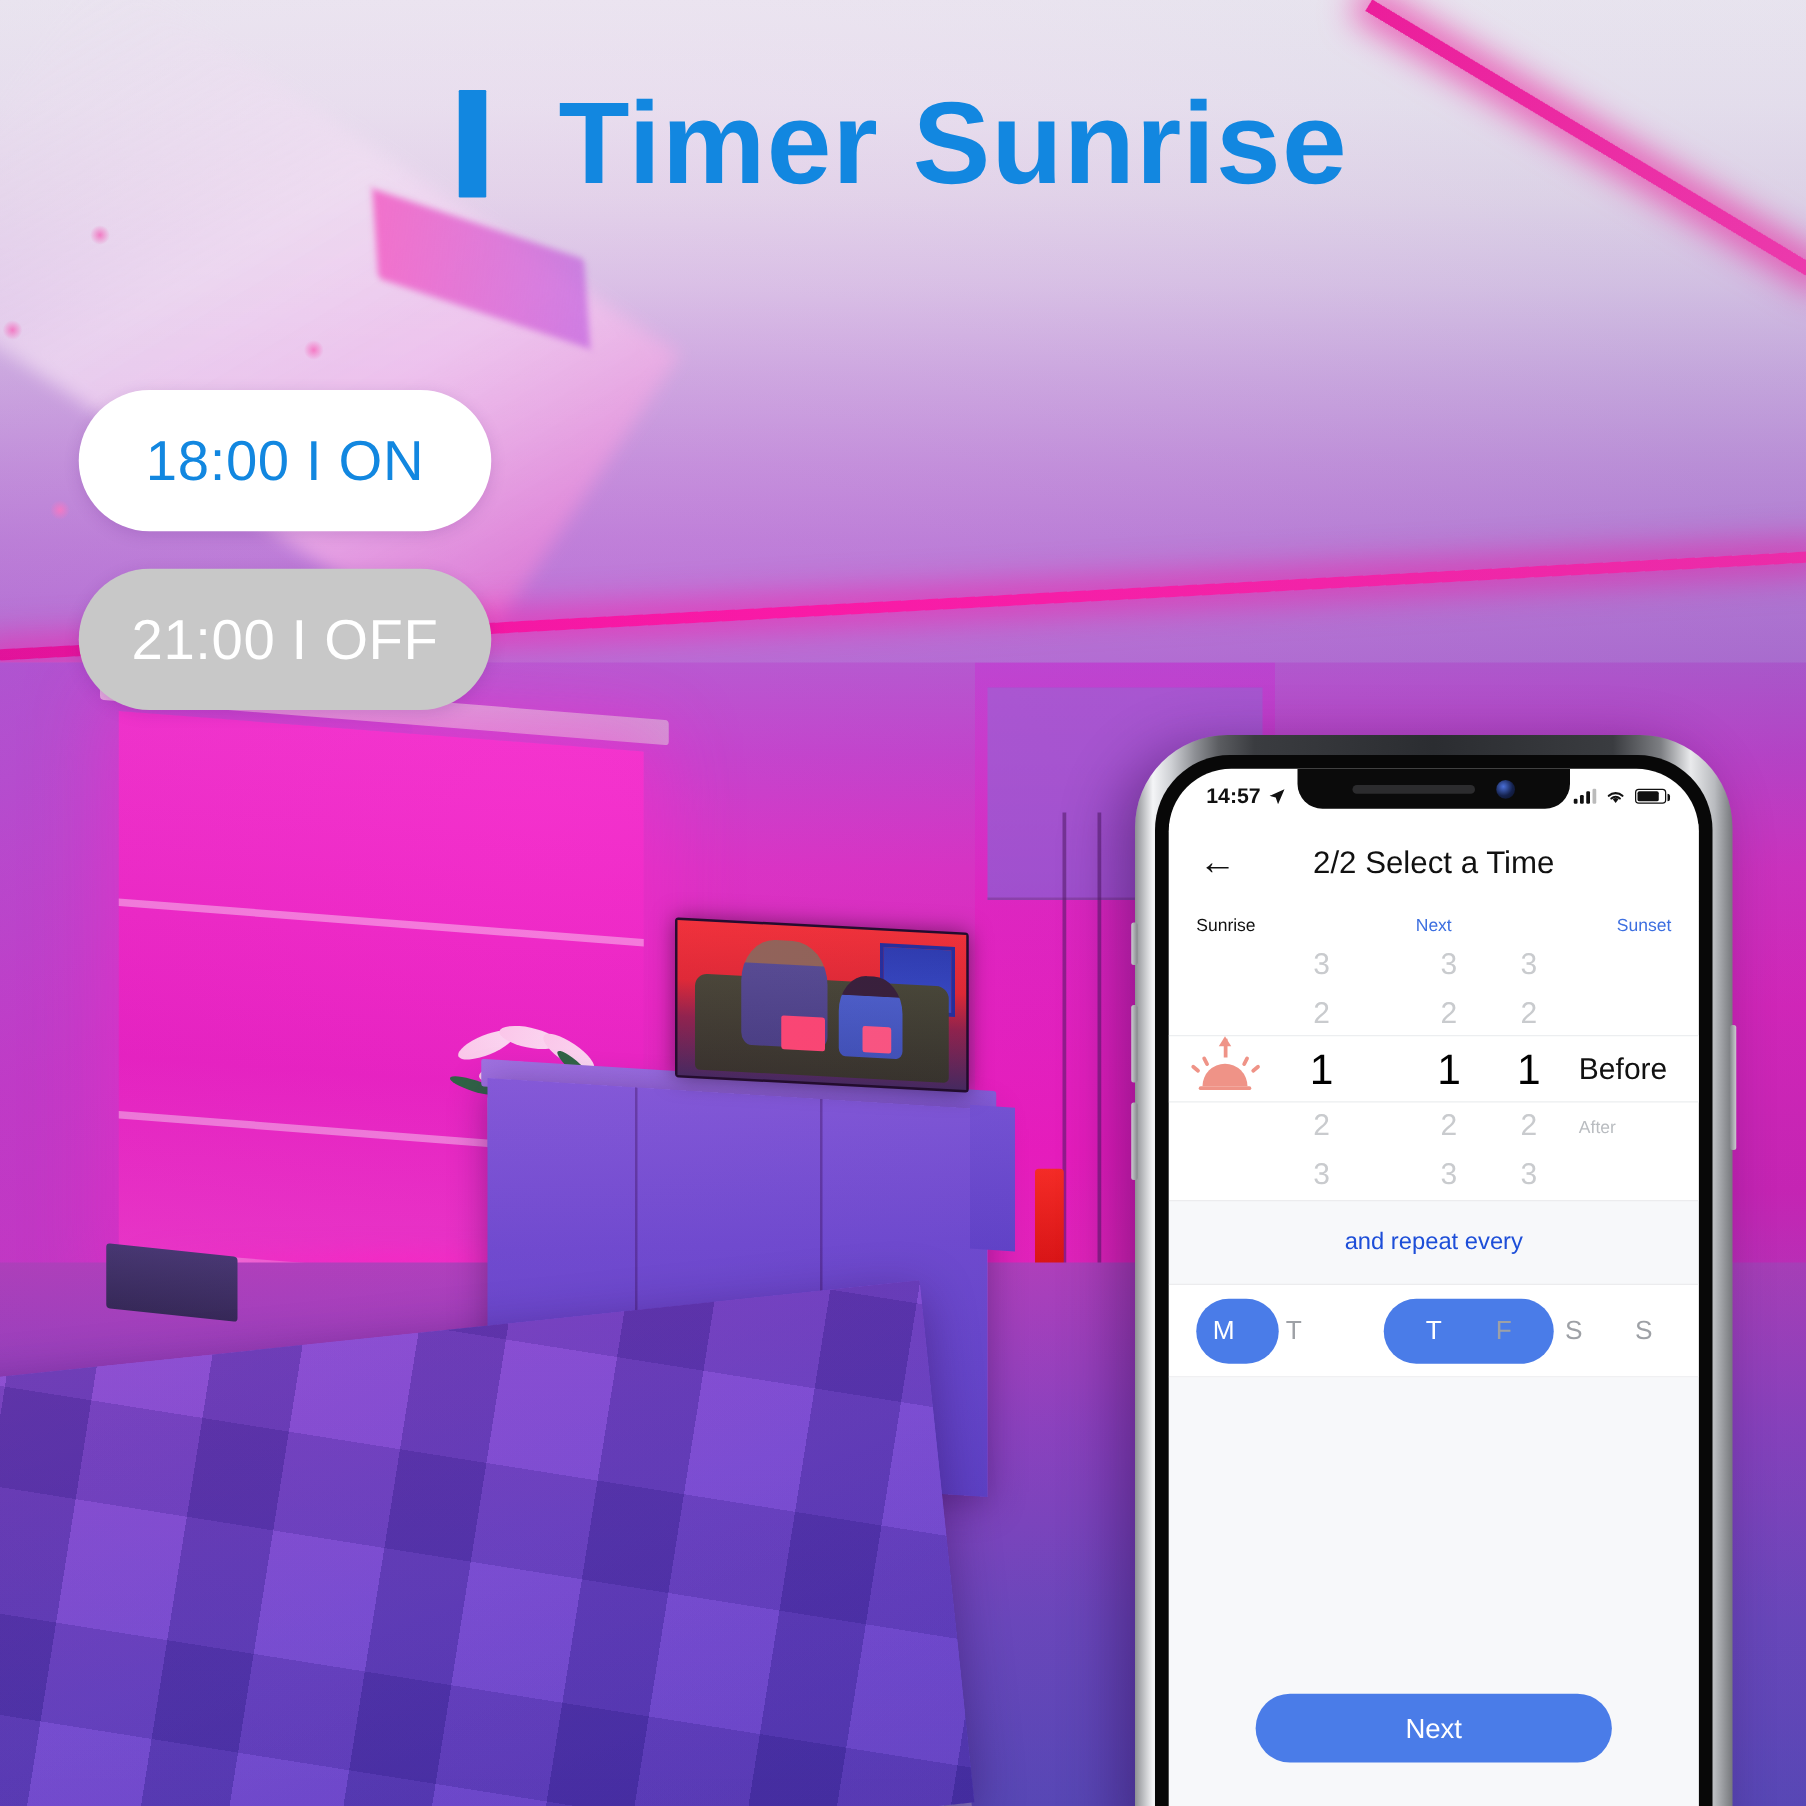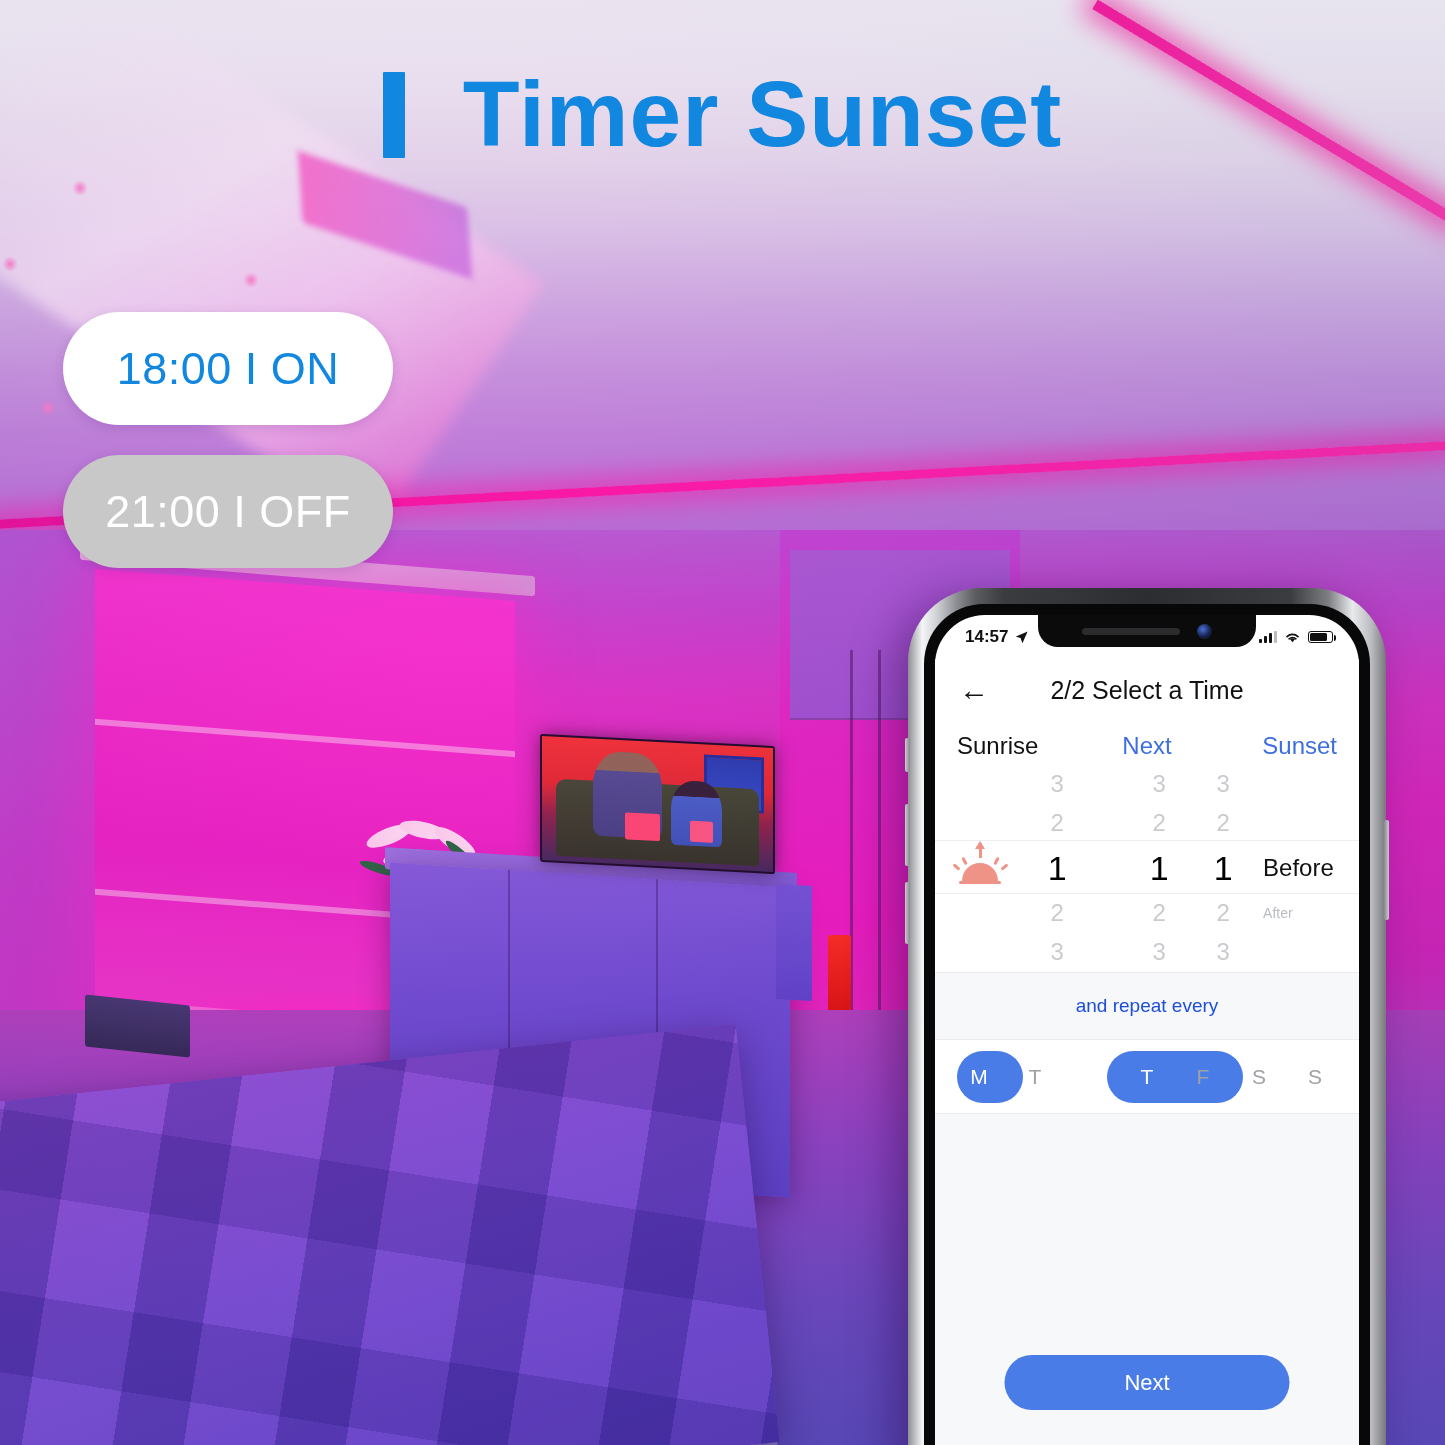--- a/index.html
+++ b/index.html
@@ -296,21 +296,21 @@
   
   .subtitle-band {
     background:#f7f8fa; border-top:1px solid #ececee; border-bottom:1px solid #ececee;
     height:68px; display:flex; align-items:center; justify-content:center;
     font-size:19px; color:#a8abb0;
   }
 
   
   .picker-head {
     display:flex; align-items:flex-start; padding:11px 22px 4px;
-    font-size:24px; background:#fff;
+    font-size:14px; background:#fff;
   }
   .ph-sunrise { color:#111; width:30%; text-align:left; }
   .ph-time { color:#3d6fe0; width:40%; text-align:center; }
   .ph-sunset { color:#3d6fe0; width:30%; text-align:right; }
 
   .picker-body { position:relative; background:#fff; height:208px; }
   .sel-band {
     position:absolute; left:0; right:0; top:76px; height:54px;
     border-top:1px solid #eceef0; border-bottom:1px solid #eceef0;
     background:#fff;
@@ -448,21 +448,21 @@
     <div class="bed-side"></div>
     <div class="bed">
       <div class="bed-check"></div>
     </div>
   </div>
   <div class="scene-veil"></div>
 </div>
 
 <div class="headline">
   <div class="bar"></div>
-  <div class="title">Timer Sunset</div>
+  <div class="title">Timer Sunrise</div>
 </div>
 
 <div class="badges">
   <div class="badge on">18:00 I ON</div>
   <div class="badge off">21:00 I OFF</div>
 </div>
 
 <div id="phone">
   <div class="phone-outer"></div>
   <div class="btn-vol" style="top:150px;height:34px"></div>

